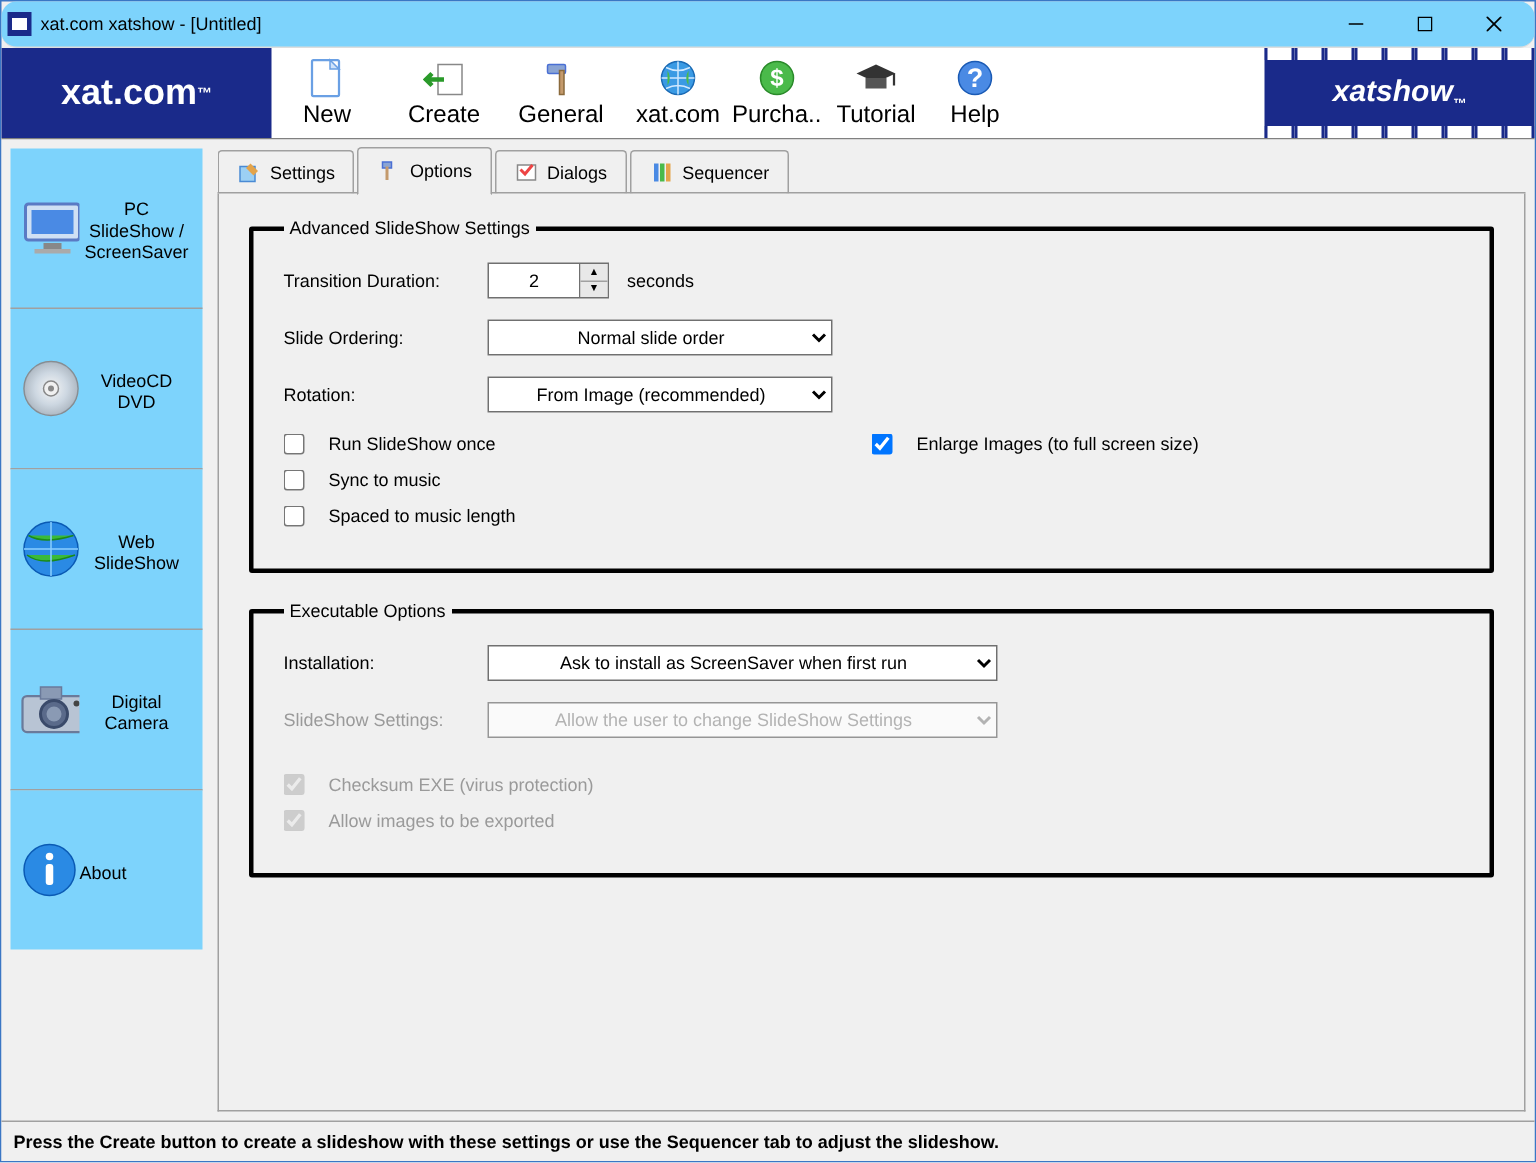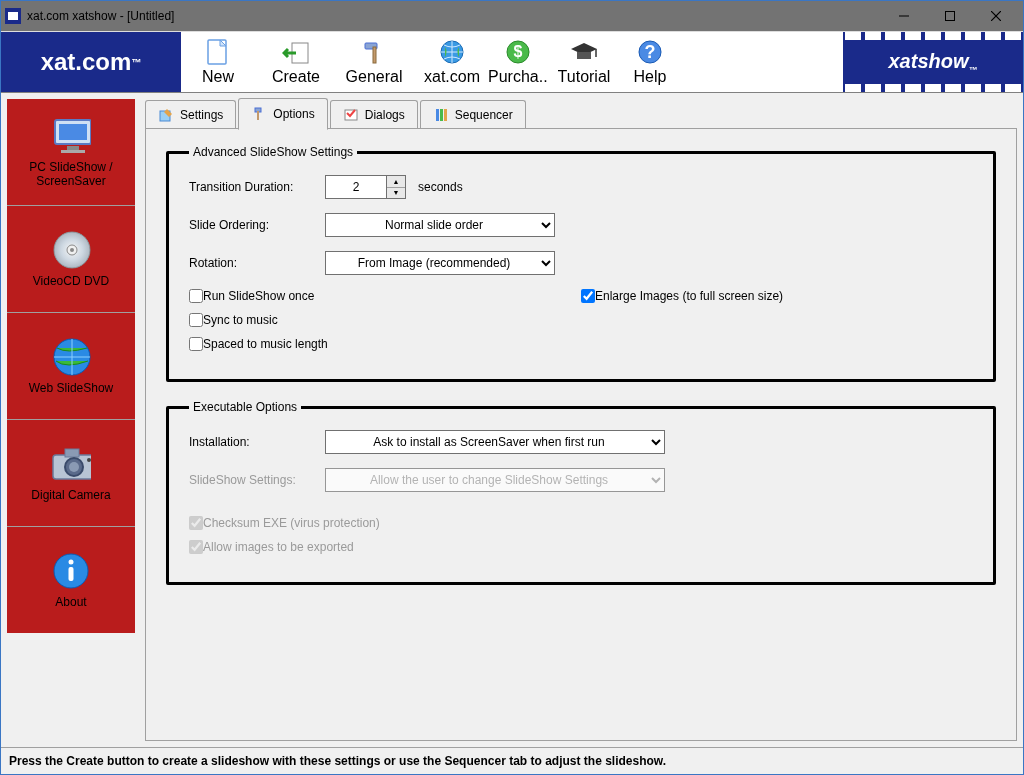--- a/index.html
+++ b/index.html
@@ -1,57 +1,57 @@
 <!DOCTYPE html>
 <html><head>
 <meta charset="utf-8">
 <style>
 html, body { margin:0; padding:0; font-family: Tahoma, "Segoe UI", sans-serif; font-size:12px; color:#000; background:#fff; user-select:none; }
 .window { width:1024px; height:775px; border:1px solid #3a76c4; box-sizing:border-box; display:flex; flex-direction:column; background:#f0f0f0;}
-.titlebar { height:30px; background:#737373; display:flex; align-items:center; padding:0 4px; border-bottom:1px solid #ddd;}
+.titlebar { height:30px; background:#7dd3fc; display:flex; align-items:center; padding:0 4px; border-bottom:1px solid #ddd;border-radius:10px;}
 .titlebar .app-icon { width:16px; height:16px; background:#1a2a8a; display:inline-flex; align-items:center; justify-content:center; margin-right:6px;}
 .titlebar .app-icon span { width:10px; height:8px; background:#fff; display:block; position:relative;}
 .titlebar .title { flex:0 0 auto; }
 .titlebar .spacer { flex:1; }
 .winbtn { width:46px; height:30px; display:flex; align-items:center; justify-content:center; font-size:14px; color:#333;}
 .toolbar { height:60px; background:#fff; display:flex; align-items:stretch; border-bottom:1px solid #808080;}
 .logo-box { width:180px; background:#1a2a8a; color:#fff; display:flex; align-items:center; justify-content:center; font-family: Arial, sans-serif; font-weight:bold; font-size:24px;}
 .logo-box sup { font-size:10px;}
 .tool-buttons { flex:1; display:flex; align-items:center; padding:0 4px;}
 .tool-btn { width:64px; height:56px; display:flex; flex-direction:column; align-items:center; justify-content:center; border:1px solid transparent; border-radius:3px;}
 .tool-btn .ico { width:28px; height:28px; display:flex; align-items:center; justify-content:center; font-size:22px; }
 .tool-btn .lbl { font-size:16px; margin-top:2px; white-space:nowrap; overflow:hidden; max-width:60px;}
 .xatshow-box { width:180px; background:#1a2a8a; color:#fff; display:flex; flex-direction:column; align-items:center; justify-content:center; font-family: Arial, sans-serif; font-weight:bold; font-style:italic; font-size:20px; position:relative;}
 .film { position:absolute; left:0; right:0; height:8px; display:flex;}
 .film.top { top:0;} .film.bot { bottom:0;}
 .film span { flex:1; border-left:2px solid #1a2a8a; border-right:2px solid #1a2a8a; background:#fff;}
 .body-area { flex:1; display:flex; background:#f0f0f0; padding:6px; gap:0; overflow:hidden;}
 .sidebar { width:128px; display:flex; flex-direction:column; gap:0;}
-.side-btn { height:94px; border:0; border-bottom:1px solid #a0a0a0; background:#b91c1c; display:flex; flex-direction:column; align-items:center; justify-content:center; padding:6px;}
+.side-btn { height:94px; border:0; border-bottom:1px solid #a0a0a0; background:#7dd3fc; display:flex; flex-direction:row; align-items:center; padding:6px;}
 .side-btn:first-child { border-top:none;}
 .side-btn .sico { width:40px; height:40px; display:flex; align-items:center; justify-content:center;}
 .side-btn .slbl { font-size:12px; text-align:center; margin-top:4px; line-height:1.2;}
 .main { flex:1; display:flex; flex-direction:column; padding-left:10px;}
 .tabstrip { height:30px; display:flex; align-items:flex-end; position:relative;}
 .tabstrip::after { content:""; position:absolute; left:0; right:0; bottom:0; height:1px; background:#a0a0a0;}
 .tab { height:28px; padding:0 12px; border:1px solid #a0a0a0; border-bottom:none; background:#f0f0f0; display:flex; align-items:center; gap:6px; margin-right:2px; border-radius:3px 3px 0 0; z-index:0; position:relative;}
 .tab.active { background:#f0f0f0; height:30px; border-bottom:1px solid #f0f0f0; margin-bottom:-1px; z-index:2;}
 .tab .tico { width:16px; height:16px; display:inline-flex; align-items:center; justify-content:center;}
 .tabpage { flex:1; border:1px solid #a0a0a0; border-top:none; padding:16px 18px; overflow:auto;}
 fieldset.group { border:3px solid #000000; border-radius:2px; padding:16px 20px 18px 20px; margin-bottom:18px;}
 fieldset.group legend { padding:0 4px; font-size:12px;}
 .row { display:flex; align-items:center; margin-bottom:14px;}
 .row .lbl { width:136px;}
 .spinner { display:inline-flex; align-items:stretch; border:1px solid #707070; height:22px;}
 .spinner input { width:56px; border:none; text-align:center; font-family:inherit; font-size:12px; outline:none;}
 .spinner .spin { width:18px; display:flex; flex-direction:column; border-left:1px solid #707070;}
 .spinner .spin button { flex:1; border:none; background:#e8e8e8; font-size:7px; line-height:1; padding:0;}
 .spinner .spin button:first-child { border-bottom:1px solid #a0a0a0;}
 select.combo { height:24px; width:230px; border:1px solid #707070; background:#fff; font-family:inherit; font-size:12px; padding:0 4px;text-align:center;}
-.checkrow { display:flex; align-items:center; margin-bottom:10px; gap:0;}
+.checkrow { display:flex; align-items:center; margin-bottom:10px; gap:16px;}
 .checkrow input[type=checkbox] { width:14px; height:14px; margin:0;}
 .two-col { display:flex;}
 .two-col .col { flex:1;}
 .disabled { color:#9a9a9a;}
 .disabled input, .disabled select { color:#9a9a9a;}
 .statusbar { height:26px; border-top:1px solid #a0a0a0; background:#f0f0f0; display:flex; align-items:center; padding:0 8px; font-size:12px;font-weight:bold;}
 
 svg { display:block; }
 </style>
 </head>

